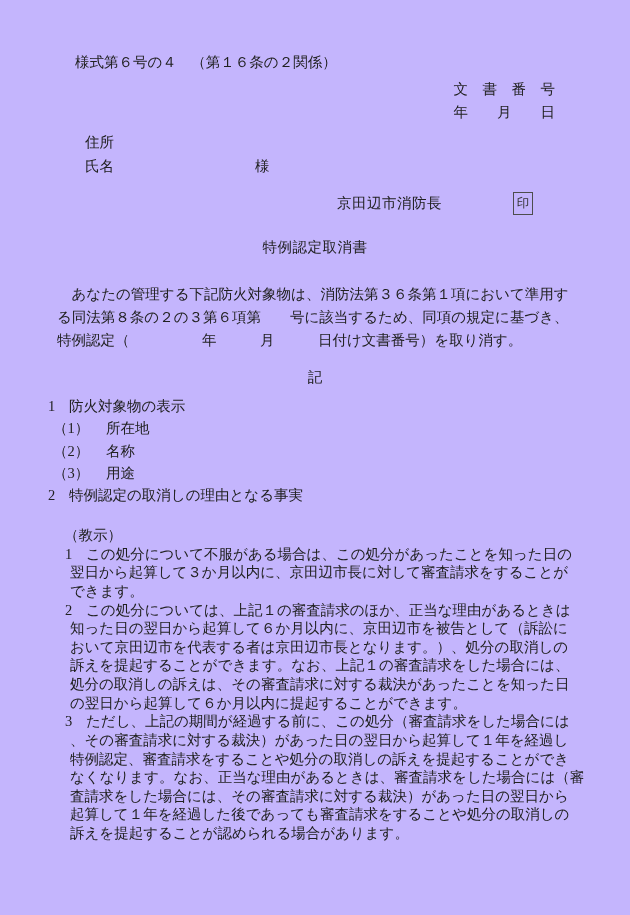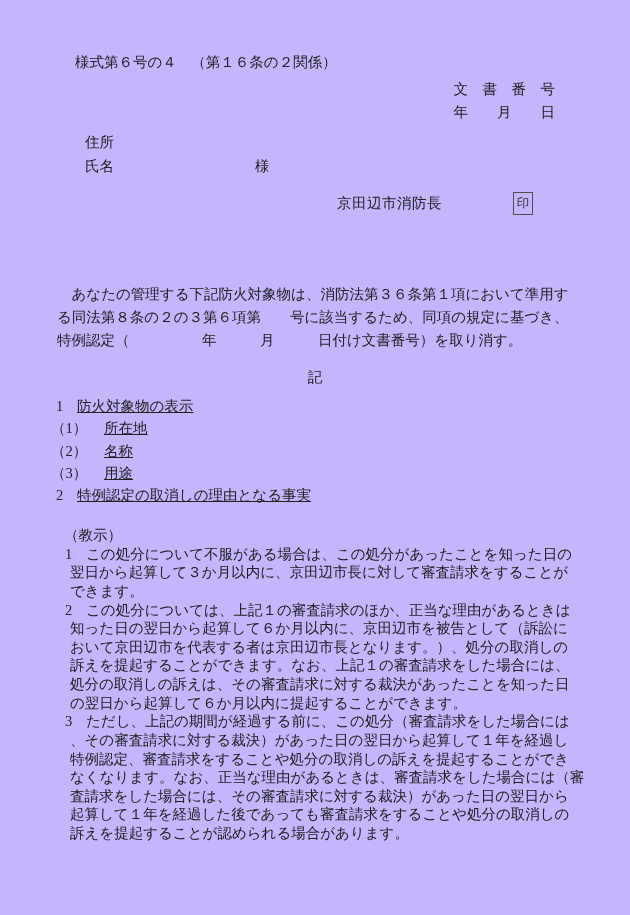--- a/index.html
+++ b/index.html
@@ -25,27 +25,27 @@
     display:flex;align-items:center;justify-content:center;
     font-size:12.5px;color:#333;
   }
   
   #doc-title{left:0;right:0;top:238px;text-align:center;letter-spacing:0.5px;}
   
   #body-par{left:57px;top:283px;width:520px;line-height:23.2px;}
   
   #ki-marker{left:0;right:0;top:368px;text-align:center;}
   
-  #list-block{left:48px;top:395px;width:520px;line-height:22.3px;text-decoration:underline;}
+  #list-block{left:40px;top:395px;width:520px;line-height:22.3px;}
   
   #kyoji-block{left:57px;top:526px;width:525px;line-height:18.63px;}
   .row{white-space:nowrap;}
   .num-row{padding-left:8px;}
   .num-row .lbl{display:inline-block;width:21px;}
-  .paren-row{padding-left:3px;}
+  .paren-row{padding-left:3px;margin-left:10px;}
   .paren-row .lbl{display:inline-block;width:53px;}
   .head-row{padding-left:7px;}
   .cont-row{padding-left:13px;}
 </style>
 </head>
 <body>
 
 <div id="page">
 
   <div id="form-line" class="abs">様式第６号の４　（第１６条の２関係）</div>
@@ -61,20 +61,21 @@
       <span>氏名</span>
       <span class="honorific">様</span>
     </div>
   </div>
 
   <div id="issuer-line" class="abs">京田辺市消防長</div>
   <div id="seal-box" class="abs">
     <span>印</span>
   </div>
 
+  <div id="doc-title" class="abs">特例認定取消書</div>
 
   <div id="body-par" class="abs">
     <div class="row">　あなたの管理する下記防火対象物は、消防法第３６条第１項において準用す</div>
     <div class="row">る同法第８条の２の３第６項第　　号に該当するため、同項の規定に基づき、</div>
     <div class="row">特例認定（　　　　　年　　　月　　　日付け文書番号）を取り消す。</div>
   </div>
 
   <div id="ki-marker" class="abs">記</div>
 
   <div id="list-block" class="abs">

